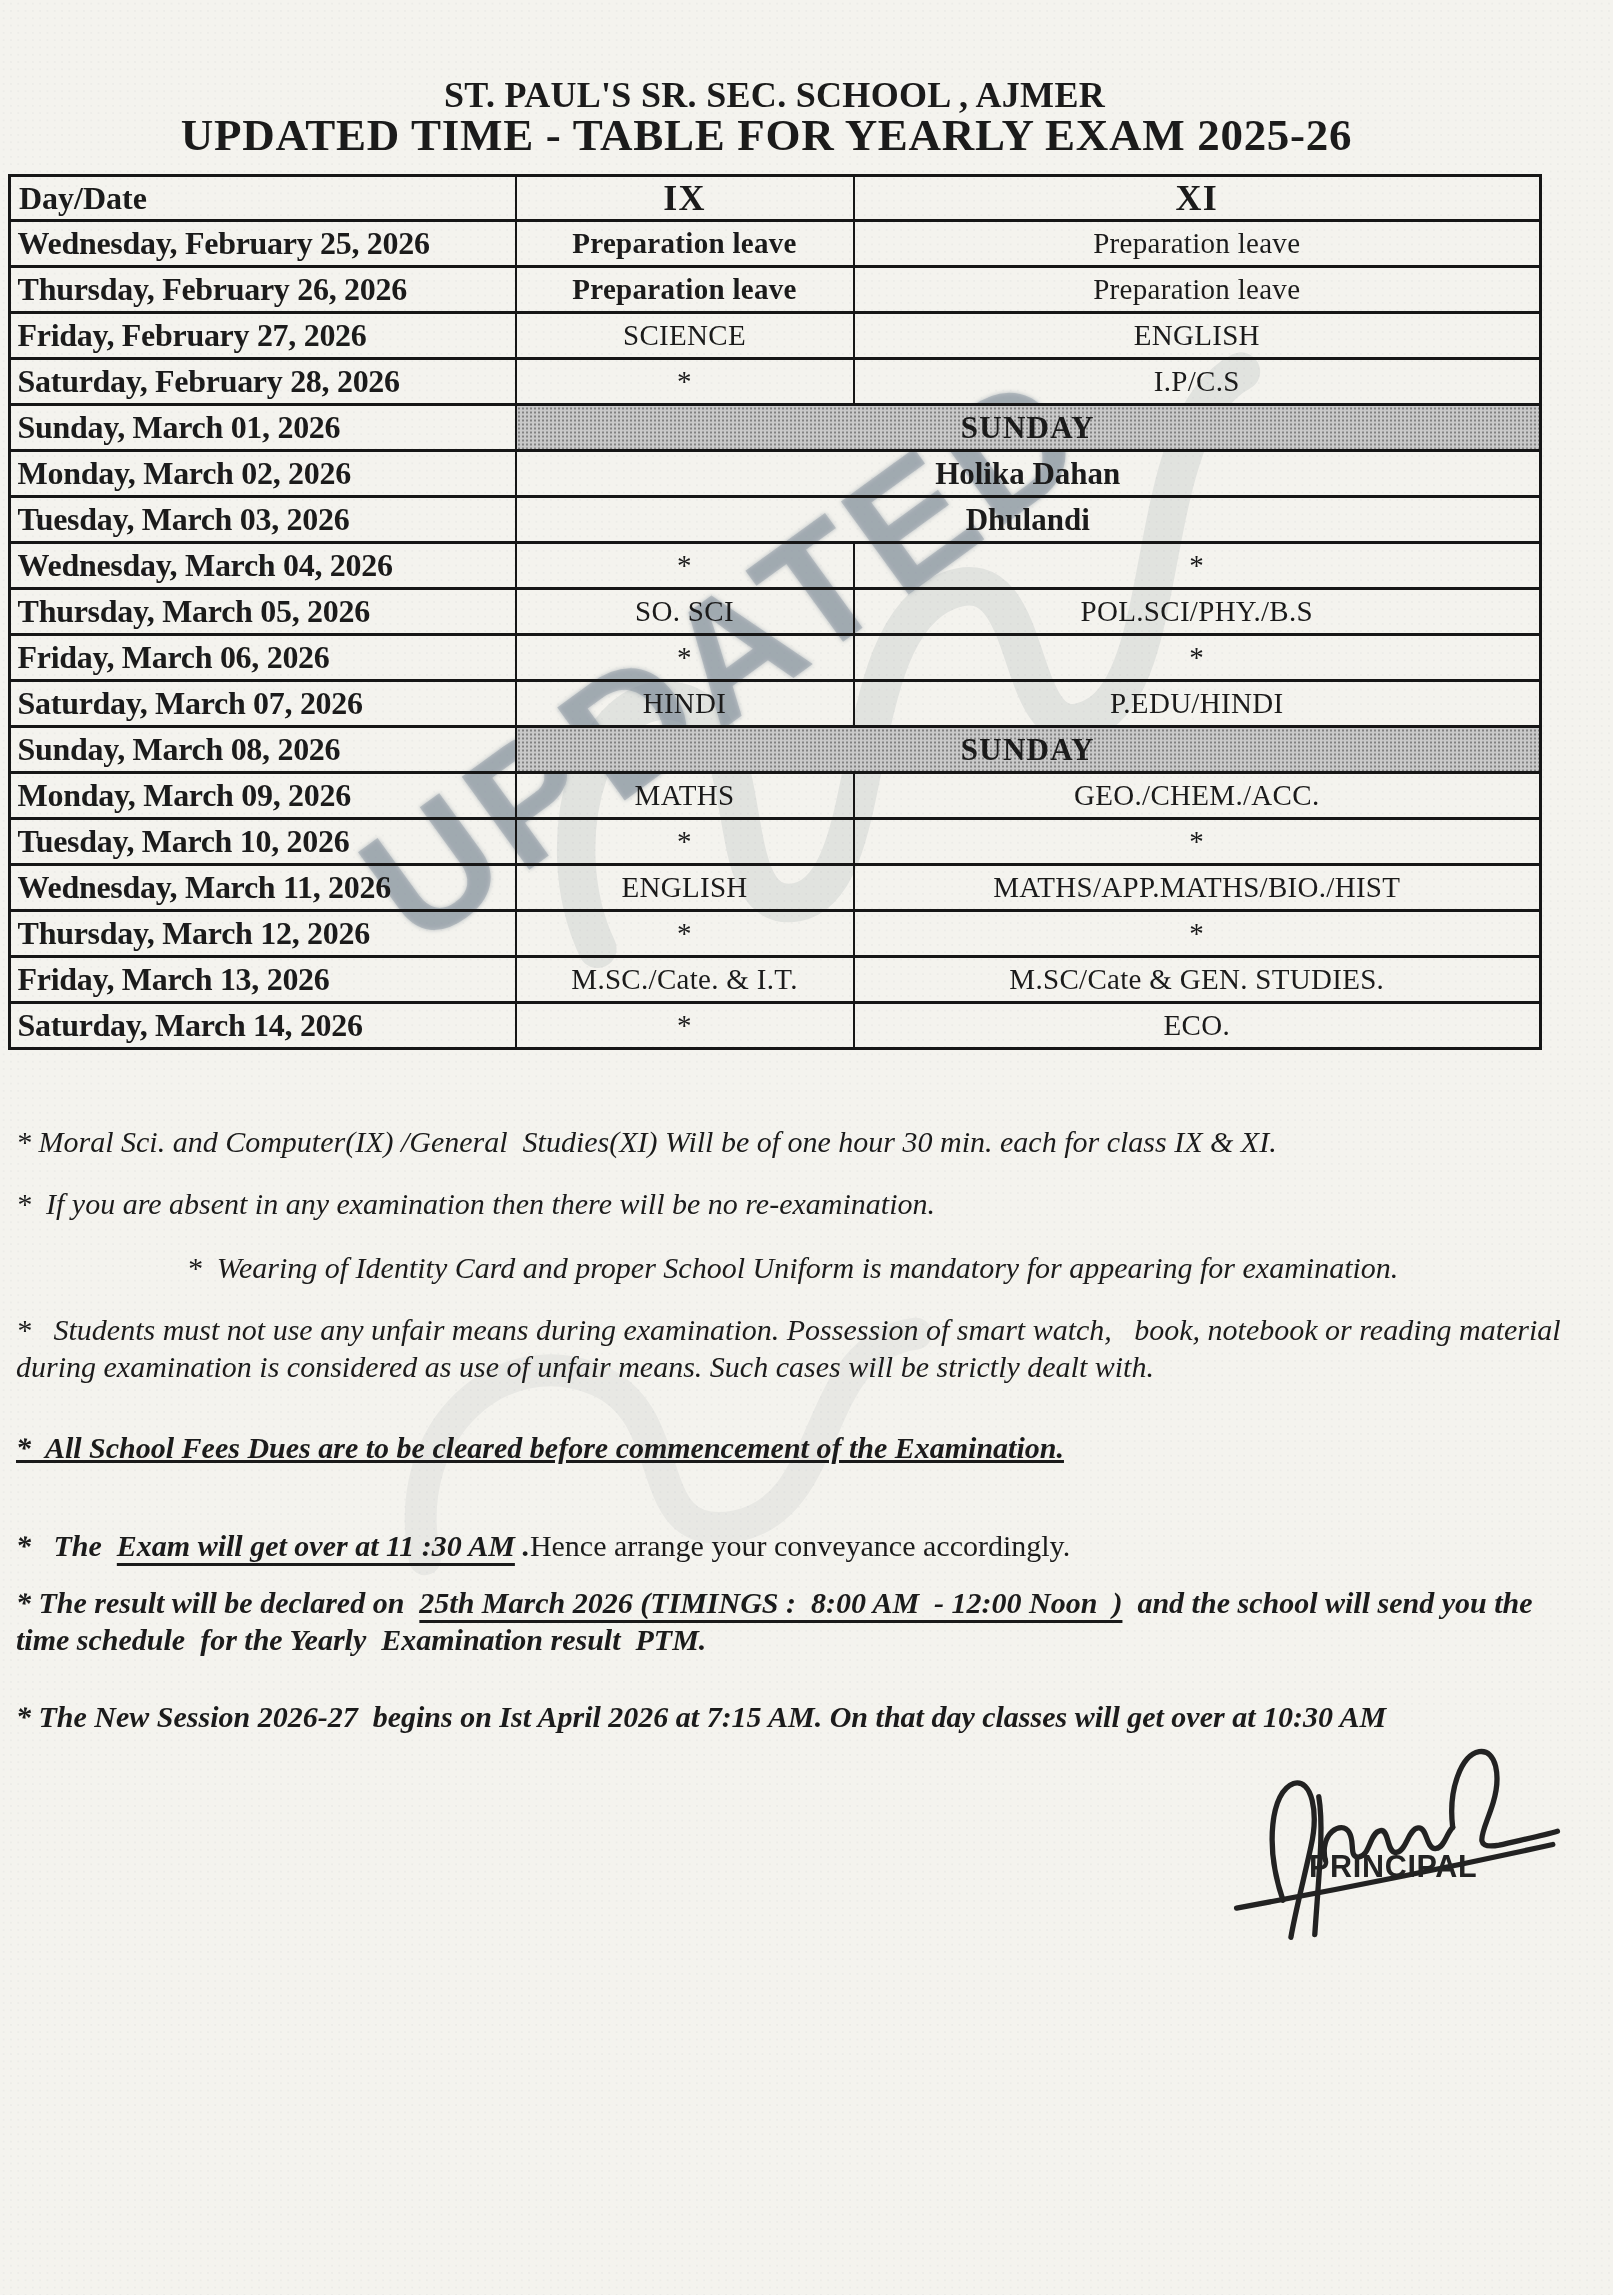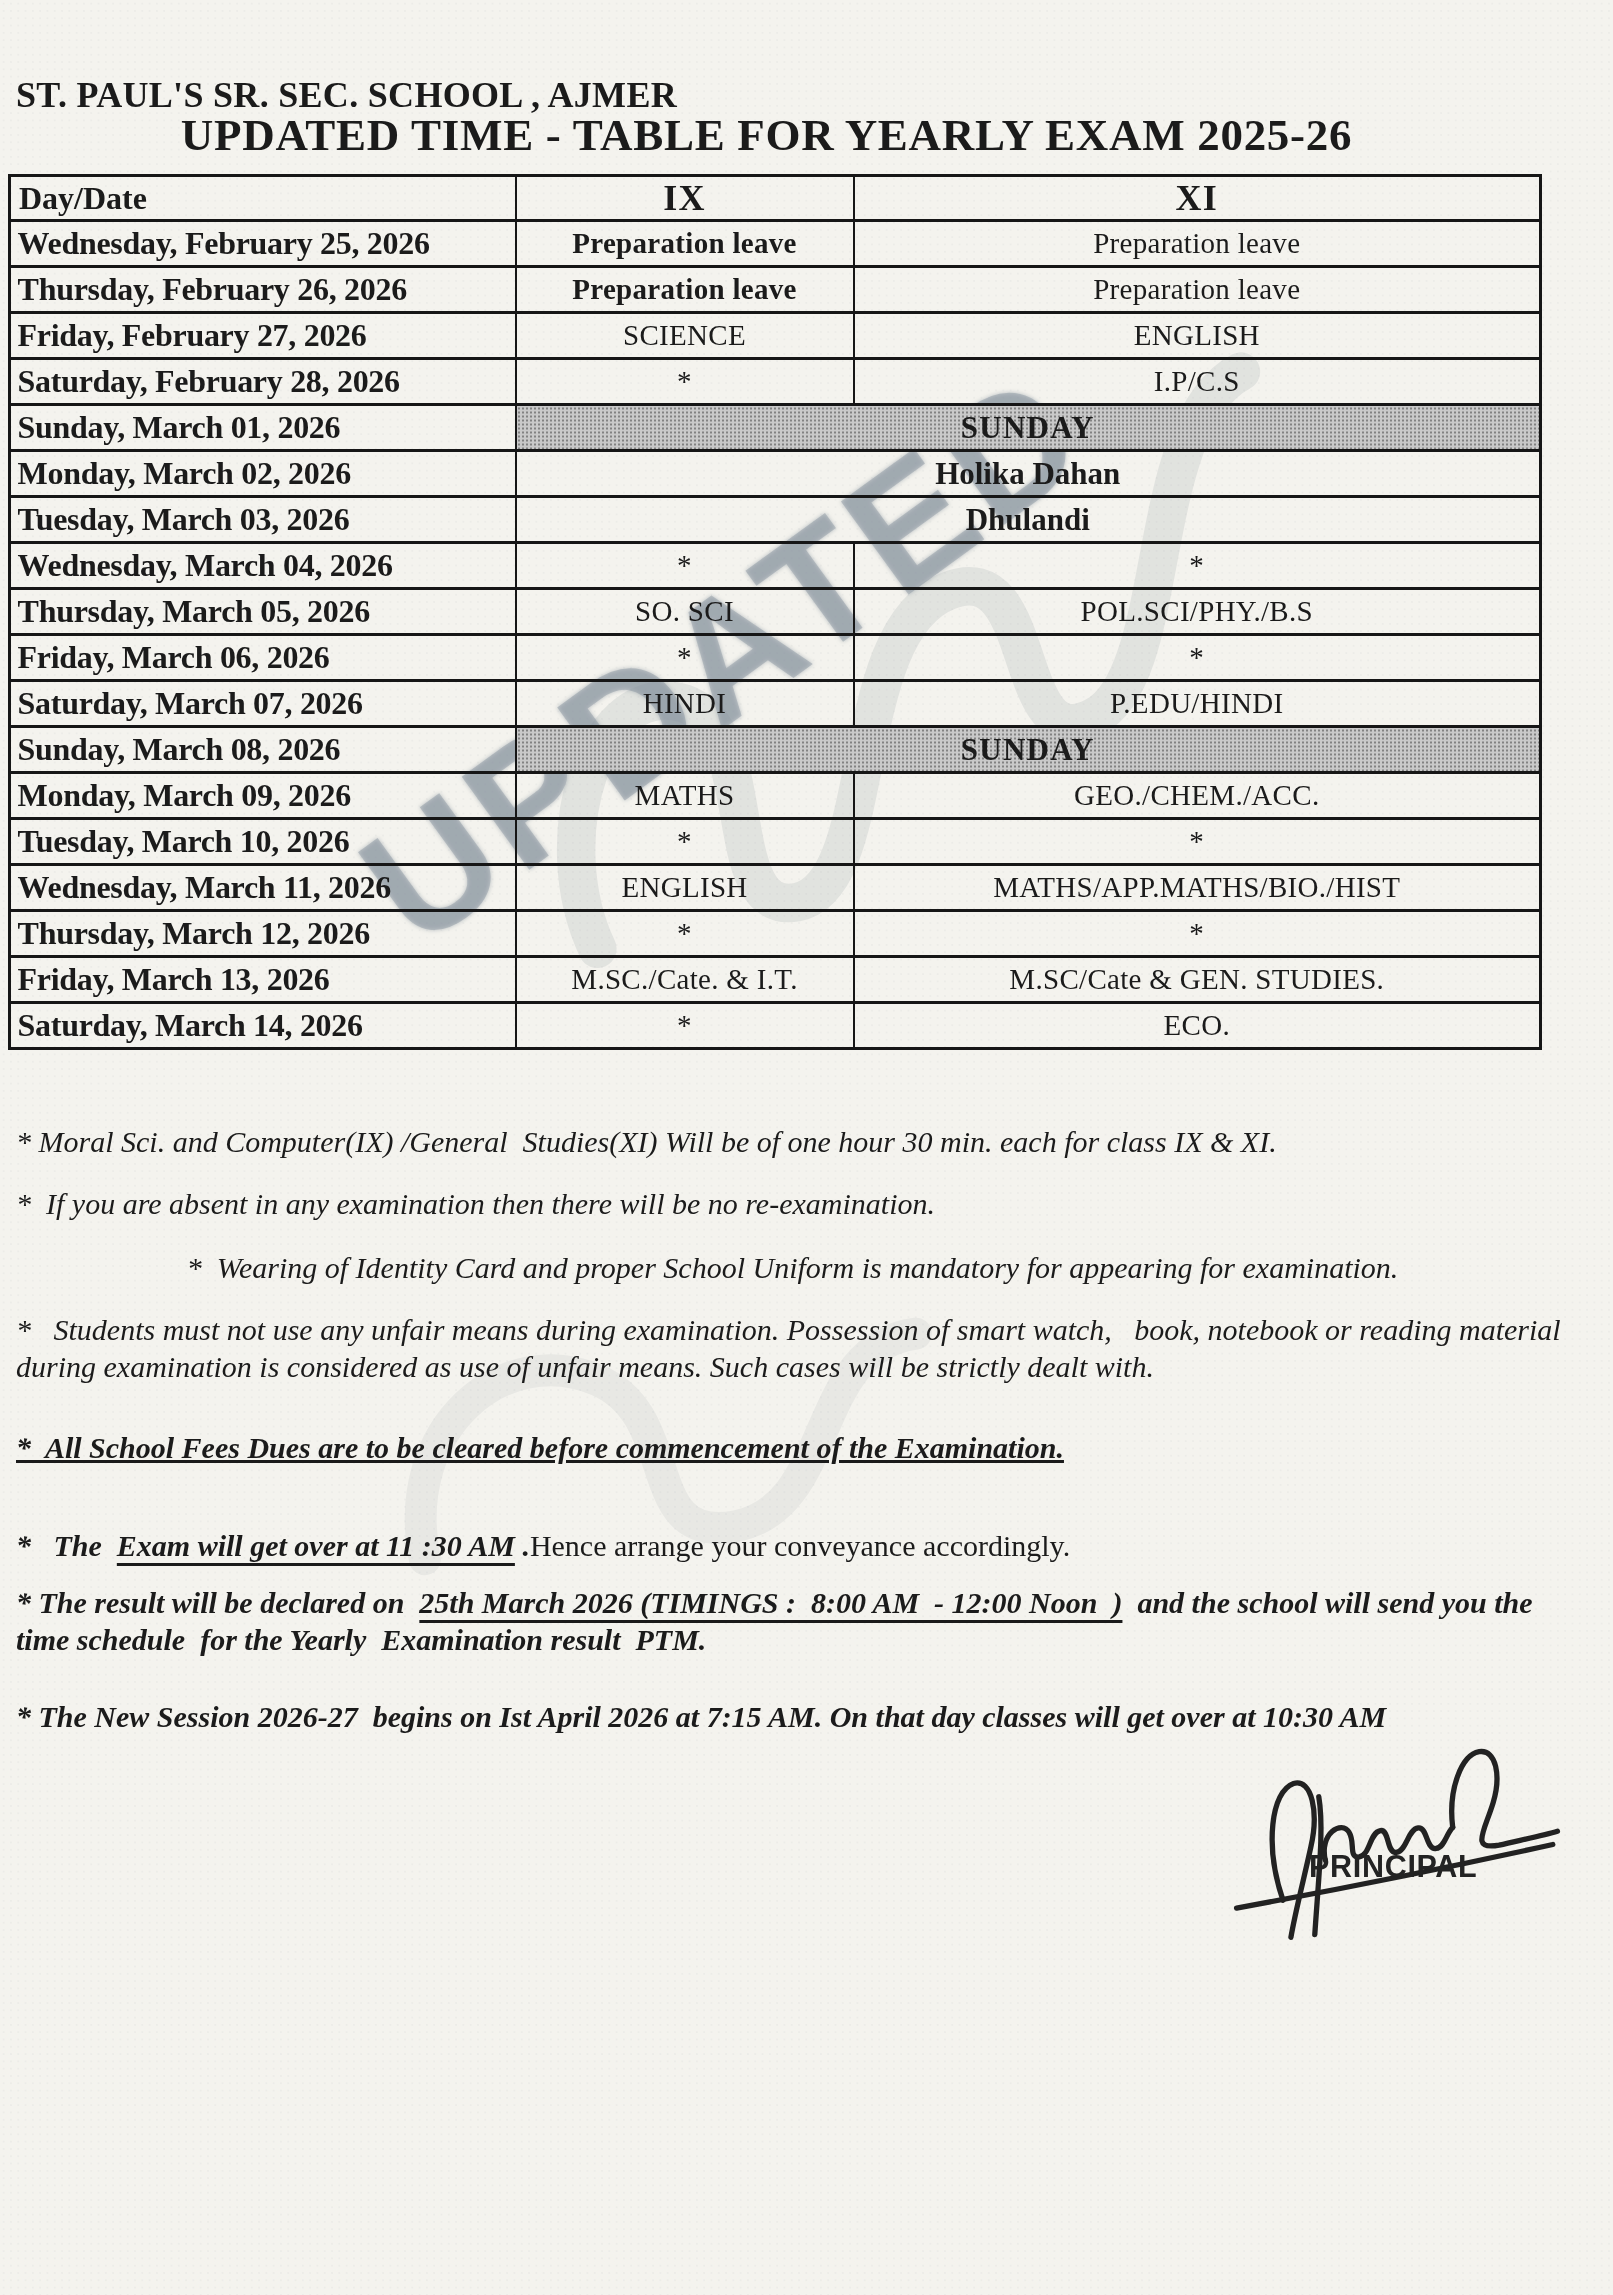--- a/index.html
+++ b/index.html
@@ -30,21 +30,21 @@
     position:absolute;left:259px;top:564px;width:929px;height:186px;
     transform:rotate(-36deg);
     font-family:"Liberation Sans","DejaVu Sans",sans-serif;
     font-weight:700;font-size:167px;letter-spacing:6.6px;line-height:186px;
     color:var(--wm);text-align:center;
     text-shadow:0 0 4.6px rgba(131,144,154,0.55);
     pointer-events:none;
   }
   
   .school-name{
-    position:absolute;top:74px;left:16px;width:1533px;
+    position:absolute;top:74px;left:8px;width:1533px;text-align:center;
     font-size:36px;font-weight:700;letter-spacing:0.3px;
   }
   .doc-title{
     position:absolute;top:109px;left:0;width:1533px;text-align:center;
     font-size:45px;font-weight:700;letter-spacing:0.7px;
   }
   
   table.timetable{
     position:absolute;top:174px;left:8px;width:1532px;
     border-collapse:collapse;table-layout:fixed;

